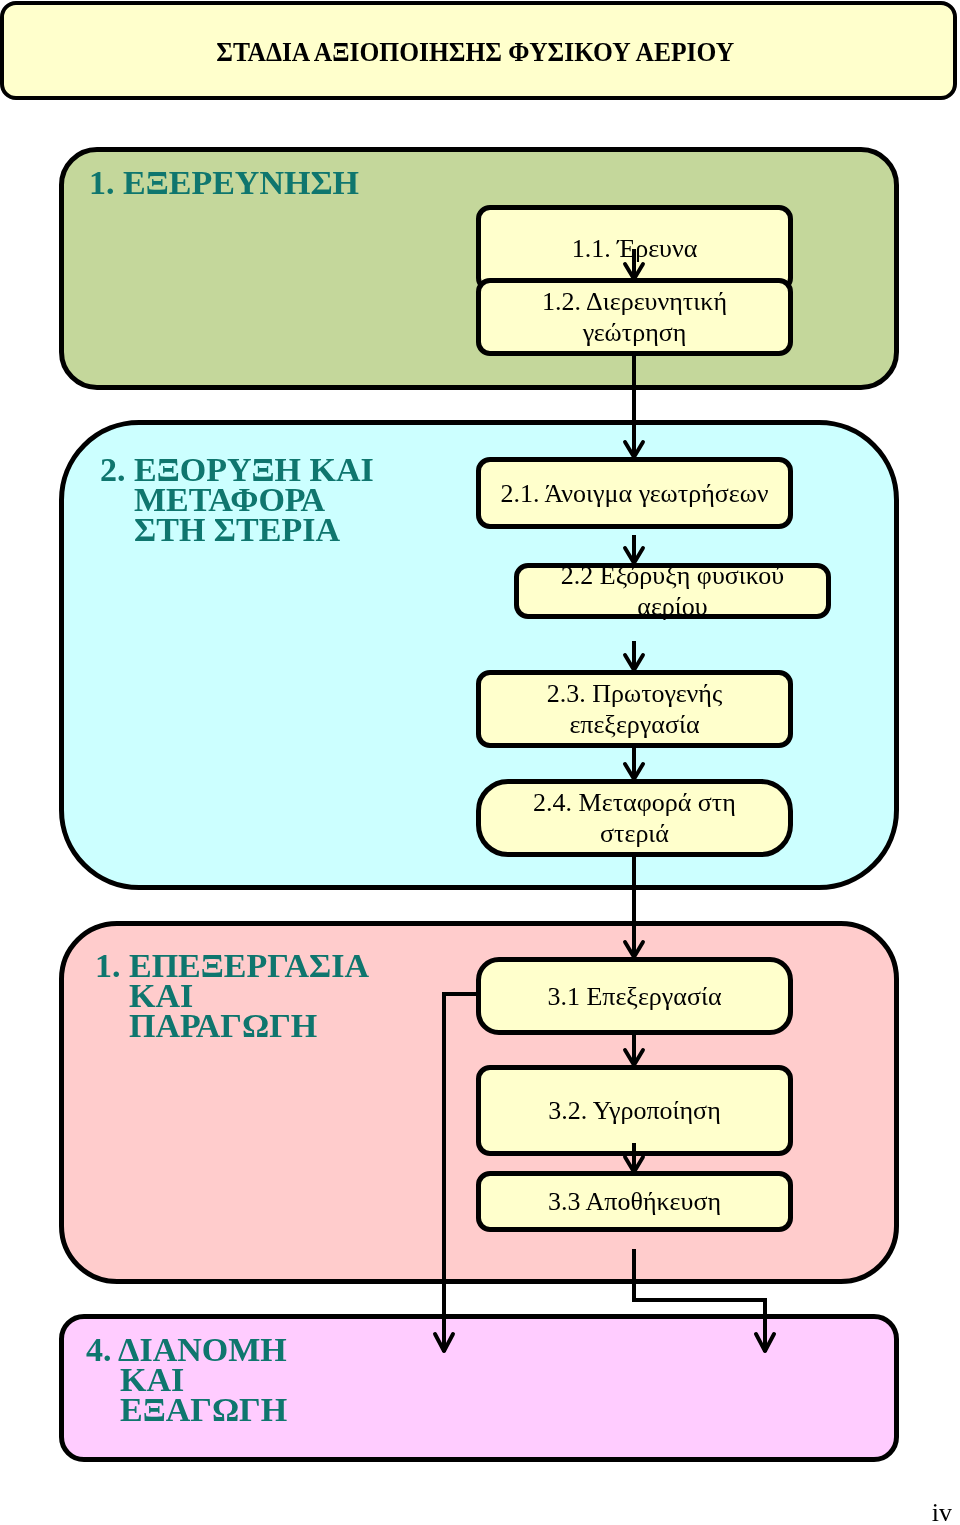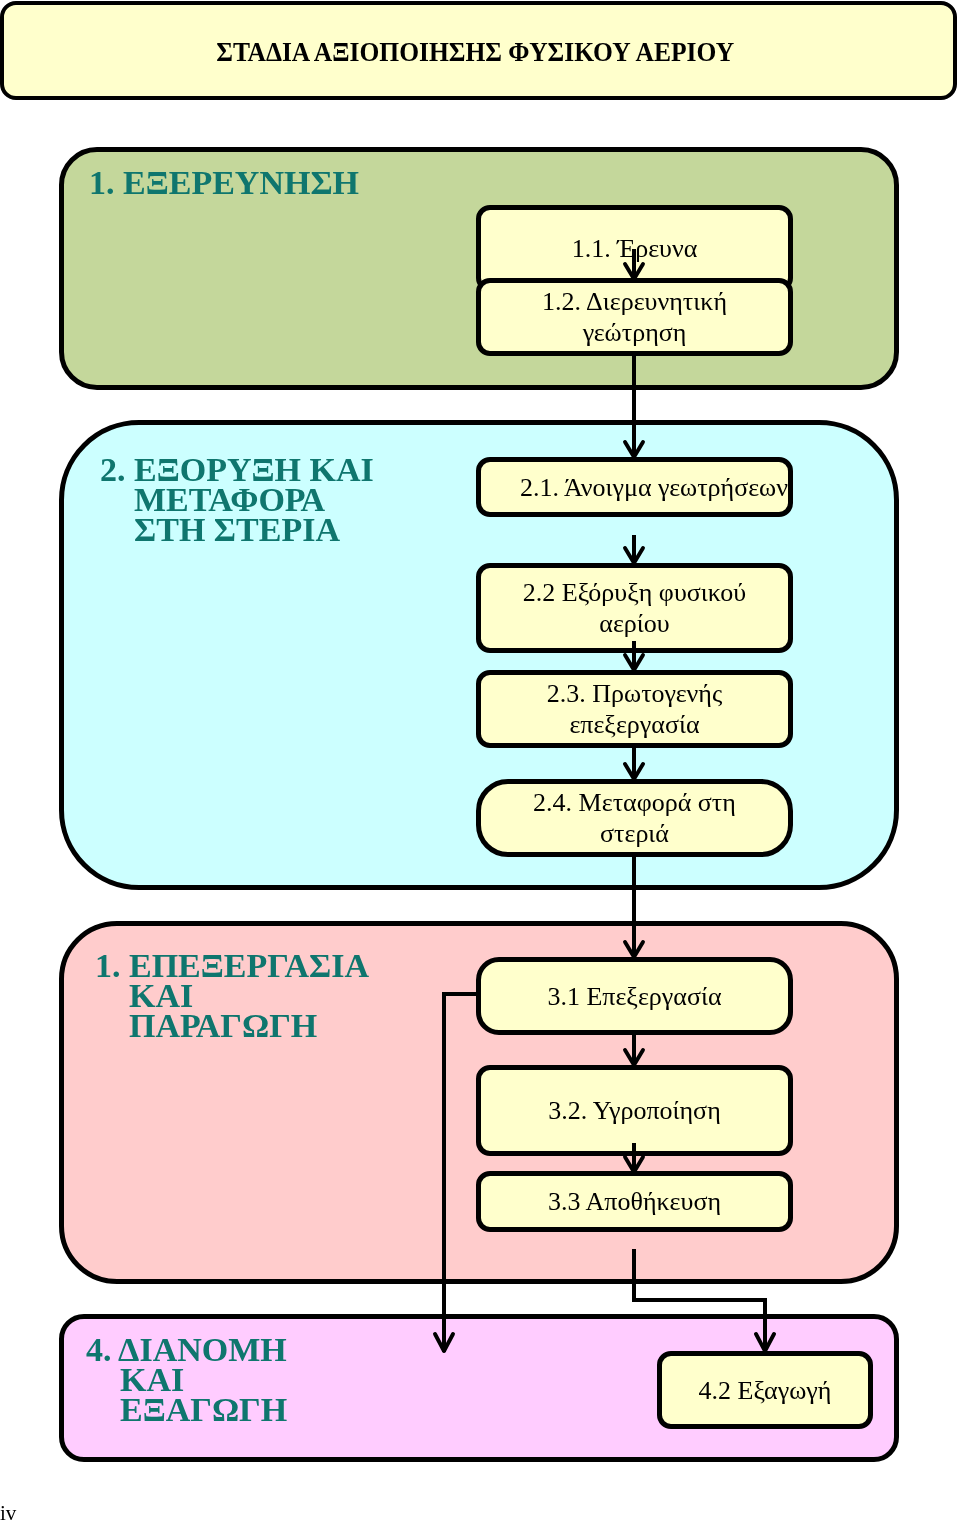--- a/index.html
+++ b/index.html
@@ -17,22 +17,22 @@
   .band-label{position:absolute;font-weight:bold;font-size:34px;line-height:30px;
     color:#0f766e;white-space:pre;}
 
   .node{position:absolute;left:476px;width:317px;background:#FFFFCC;border:5px solid #000000;
     border-radius:14px;box-sizing:border-box;display:flex;align-items:center;
     justify-content:center;text-align:center;}
   .node > span{font-size:26px;line-height:31px;color:#000000;display:block;
     white-space:pre-line;position:relative;top:0px;}
 
   svg.conn{position:absolute;left:0;top:0;width:960px;height:1525px;pointer-events:none;}
-  .pageno{position:absolute;left:0;top:1500px;width:952px;font-size:21px;line-height:26px;
-    color:#000000;text-align:left;}
+  .pageno{position:absolute;left:0;top:1500px;width:952px;font-size:26px;line-height:26px;
+    color:#000000;text-align:right;}
 </style>
 </head>
 <body>
 
 <div id="page">
 
   <div class="title-box">
     <span class="title-text">ΣΤΑΔΙΑ ΑΞΙΟΠΟΙΗΣΗΣ ΦΥΣΙΚΟΥ ΑΕΡΙΟΥ</span>
   </div>
 
@@ -45,24 +45,24 @@
   <div class="node" style="top:278px;height:78px;">
     <span>1.2. Διερευνητική
 γεώτρηση</span>
   </div>
 
   <div class="band" style="top:420px;height:470px;background:#CCFFFF;border-radius:80px;"></div>
   <div class="band-label" style="left:100px;top:455px;">2. ΕΞΟΡΥΞΗ ΚΑΙ
     ΜΕΤΑΦΟΡΑ
     ΣΤΗ ΣΤΕΡΙΑ</div>
 
-  <div class="node" style="top:457px;height:60px;justify-content:flex-end;">
+  <div class="node" style="top:457px;height:72px;">
     <span>2.1. Άνοιγμα γεωτρήσεων</span>
   </div>
-  <div class="node" style="top:563px;height:90px;">
+  <div class="node" style="top:563px;height:56px;margin-left:38px;">
     <span>2.2 Εξόρυξη φυσικού
 αερίου</span>
   </div>
   <div class="node" style="top:670px;height:78px;">
     <span>2.3. Πρωτογενής
 επεξεργασία</span>
   </div>
   <div class="node" style="top:779px;height:78px;border-radius:32px;">
     <span>2.4. Μεταφορά στη
 στεριά</span>
@@ -81,23 +81,20 @@
   </div>
   <div class="node" style="top:1171px;height:61px;">
     <span>3.3 Αποθήκευση</span>
   </div>
 
   <div class="band" style="top:1314px;height:148px;background:#FFCCFF;border-radius:25px;"></div>
   <div class="band-label" style="left:86px;top:1335px;">4. ΔΙΑΝΟΜΗ
     ΚΑΙ
     ΕΞΑΓΩΓΗ</div>
 
-  <div class="node" style="left:657px;width:216px;top:1351px;height:78px;">
-    <span>4.2 Εξαγωγή</span>
-  </div>
 
   <svg class="conn" viewBox="0 0 960 1525">
     <g stroke="#000000" stroke-width="4" fill="none" stroke-linecap="butt" stroke-linejoin="miter">
       <path d="M634 249 L634 279"></path>
       <path d="M634 356 L634 458"></path>
       <path d="M634 535 L634 564"></path>
       <path d="M634 641 L634 671"></path>
       <path d="M634 748 L634 780"></path>
       <path d="M634 857 L634 958"></path>
       <path d="M634 1035 L634 1066"></path>

